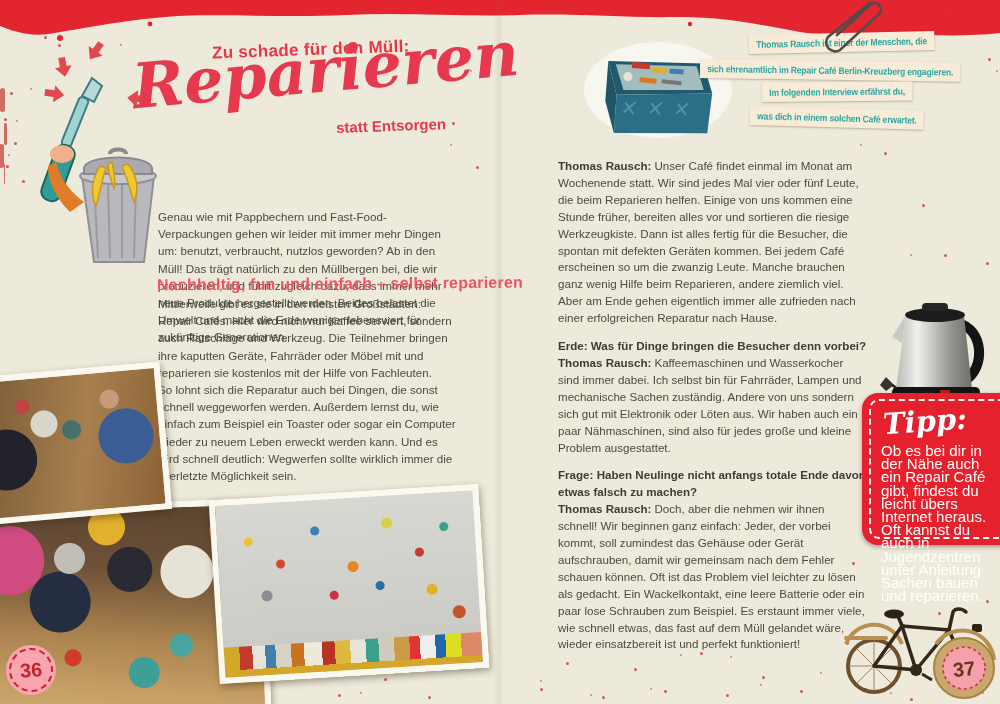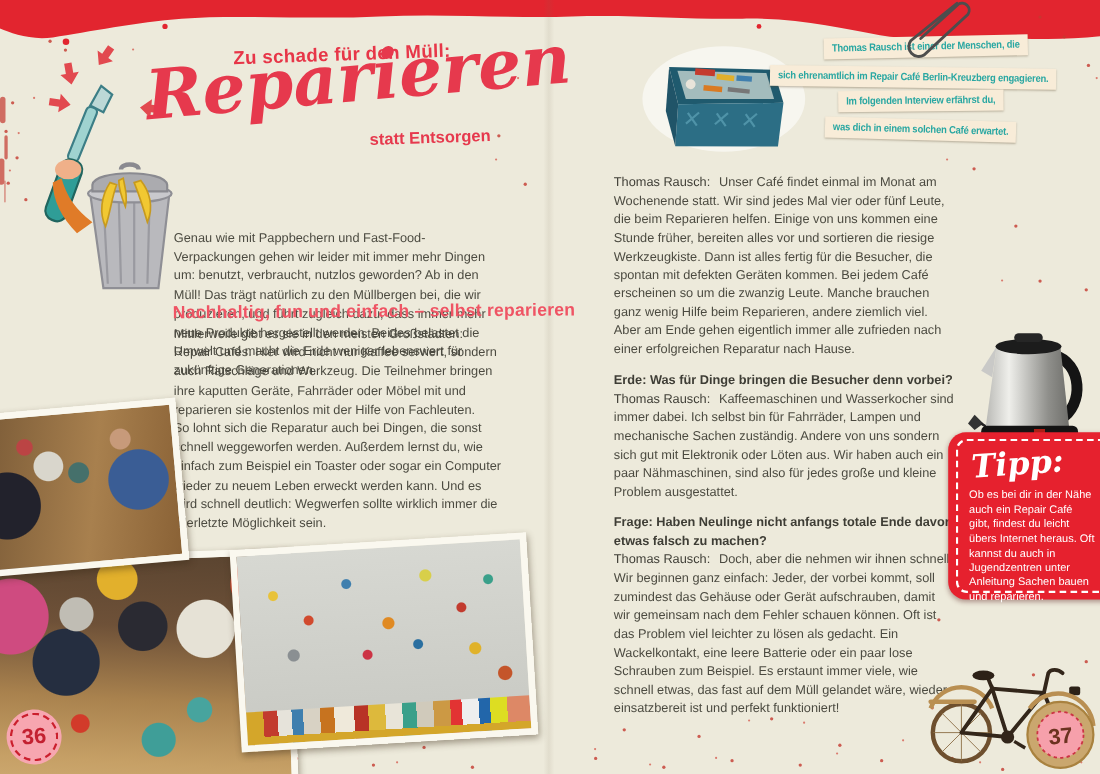--- a/index.html
+++ b/index.html
@@ -38,21 +38,21 @@
   .intro{position:absolute;left:158px;top:161px;width:299px;font-size:11.6px;line-height:17.2px;margin-top:47px;}
   .section-heading{position:absolute;left:157px;top:275px;font-size:16px;font-weight:bold;
     color:#ef5464;transform:rotate(-.4deg);letter-spacing:.2px;}
   .section-body{position:absolute;left:158px;top:295px;width:299px;font-size:11.6px;line-height:17.2px;}
   .section-body p{margin:0;}
   
   .interview{position:absolute;left:558px;top:158px;width:309px;font-size:11.6px;line-height:16.9px;}
   .qa{margin-bottom:11px;}
   .q{font-weight:bold;color:#3e3d35;}
   .qa p{margin:0;}
-  .alabel{font-weight:normal;color:#3e3d35;margin-right:8px;}
+  .alabel{font-weight:bold;color:#3e3d35;margin-right:3px;}
   
   .strip{position:absolute;background:#f8ecd8;color:#2aa7a2;font-size:9.5px;font-weight:bold;
     padding:4px 8px;white-space:nowrap;box-shadow:0 1px 2px rgba(90,70,40,.35);
     transform-origin:left center;letter-spacing:-.2px;}
   .strip1{left:749px;top:35px;transform:rotate(-1.2deg) scaleX(.9);}
   .strip2{left:700px;top:59px;transform:rotate(.8deg) scaleX(.9);}
   .strip3{left:762px;top:83px;transform:rotate(-.6deg) scaleX(.9);}
   .strip4{left:750px;top:106px;transform:rotate(1.6deg) scaleX(.9);}
   
   .photo{position:absolute;border:6px solid #faf8ef;box-shadow:1px 3px 7px rgba(60,45,25,.45);}
@@ -103,21 +103,21 @@
     background:#f7a6b0;border:2px dashed #cb1f2d;box-shadow:0 0 0 3px #f7a6b0;z-index:6;
     display:flex;align-items:center;justify-content:center;font-size:20px;font-weight:bold;
     color:#c32030;transform:rotate(-4deg);}
   
   .tipbox{position:absolute;left:862px;top:393px;width:152px;height:152px;background:#e6212e;
     border-radius:16px 0 0 16px;box-shadow:0 2px 5px rgba(80,20,20,.4);z-index:3;}
   .tip-inner{position:absolute;top:6px;bottom:6px;left:7px;right:0;border:2px dashed #fff;
     border-right:none;border-radius:10px 0 0 10px;padding:2px 8px 2px 10px;}
   .tip-heading{font-family:"DejaVu Serif", serif;font-style:italic;font-weight:bold;
     font-size:29px;color:#fff;transform:rotate(-4deg);margin:0 0 7px 2px;}
-  .tip-text{color:#fff;font-size:10px;line-height:13.2px;width:114px;}
+  .tip-text{color:#fff;font-size:15px;line-height:13.2px;width:114px;}
   
   .art{position:absolute;}
   .trash-art{left:12px;top:26px;width:184px;height:244px;}
   .toolbox-art{left:580px;top:28px;width:160px;height:124px;}
   .clip-art{left:808px;top:-3px;width:84px;height:56px;z-index:8;}
   .kettle-art{left:880px;top:281px;width:120px;height:136px;z-index:2;}
   .bike-art{left:836px;top:600px;width:168px;height:104px;}
   .gutter{position:absolute;left:494px;top:0;width:10px;height:704px;
     background:linear-gradient(90deg,transparent,rgba(120,105,80,.10),transparent);}
 </style>

